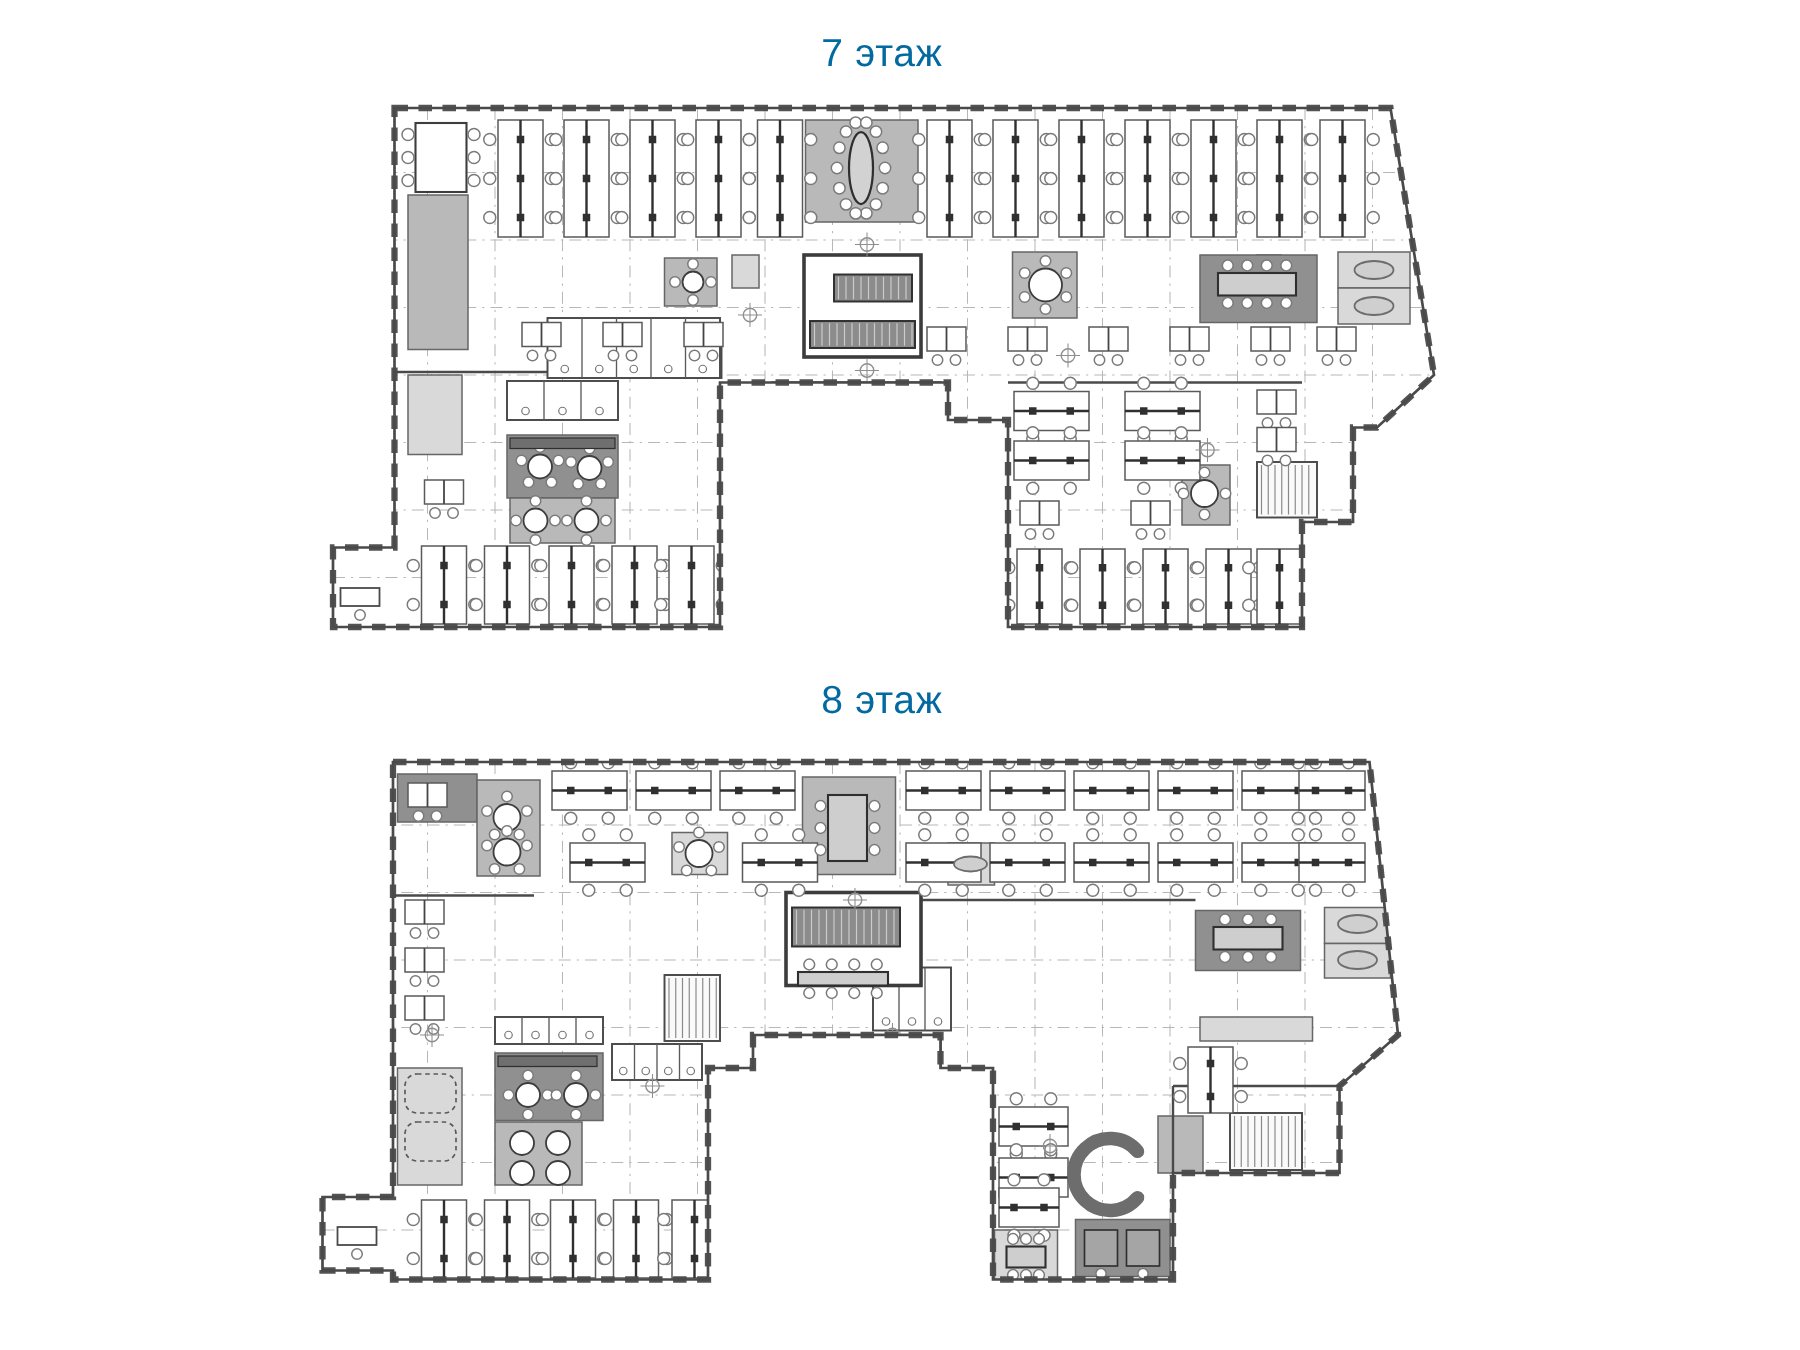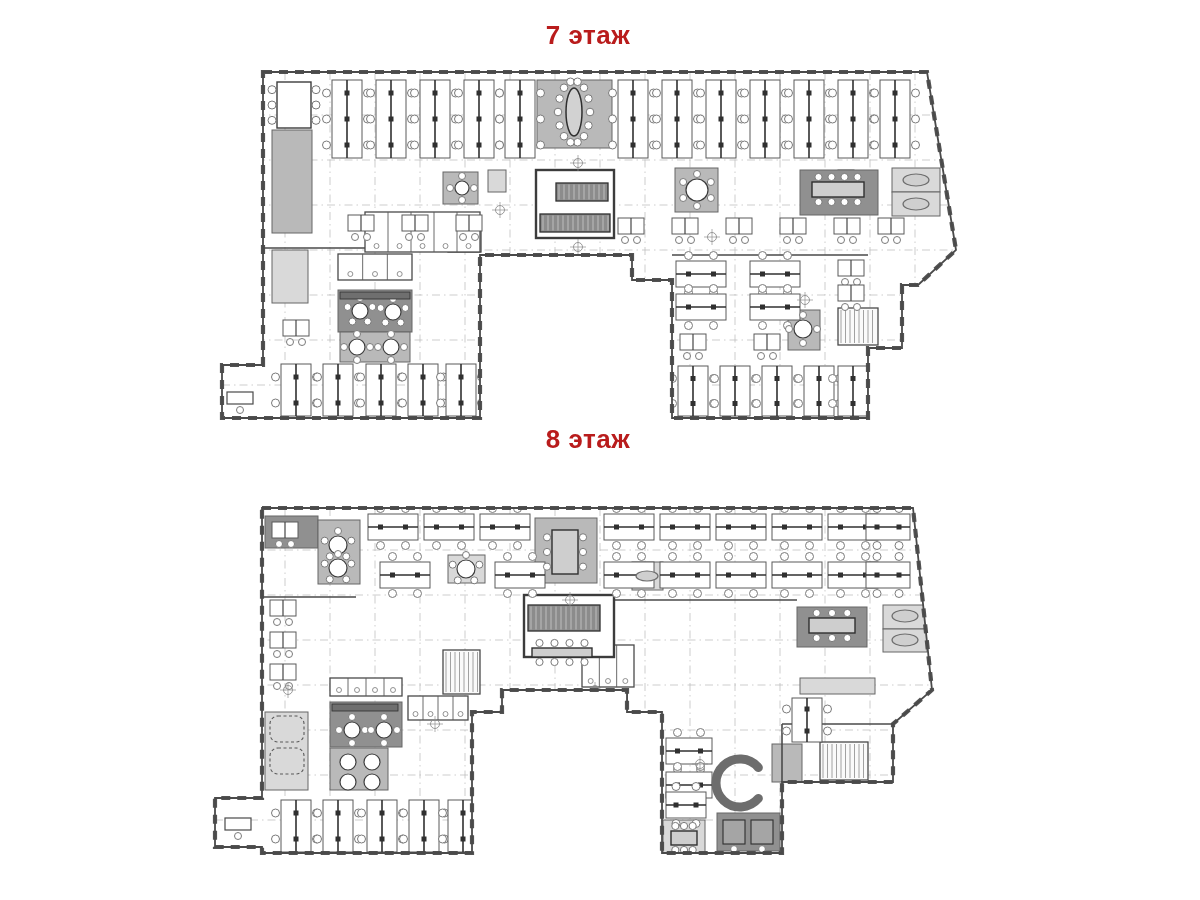--- a/index.html
+++ b/index.html
@@ -1,21 +1,21 @@
 <!DOCTYPE html>
 <html><head>
 <meta charset="utf-8">
 <style>
   html,body{margin:0;padding:0;background:#ffffff;}
   .canvas{position:relative;width:1200px;height:900px;background:#ffffff;overflow:hidden;
           font-family:"Liberation Sans",sans-serif;}
   .floor-title{position:absolute;left:488px;width:200px;text-align:center;
-               font-size:26px;color:#b91c1c;letter-spacing:.5px;font-weight:bold;}
+               font-size:26px;color:#0369a1;letter-spacing:.5px;}
   #title-7{top:20px;}
-  #title-8{top:424px;}
+  #title-8{top:451px;}
   svg{position:absolute;left:0;top:0;}
 </style>
 </head>
 <body>
 
 <div class="canvas">
   <div class="floor-title" id="title-7">7 этаж</div>
   <div class="floor-title" id="title-8">8 этаж</div>
   <svg id="plan" width="1200" height="900" viewBox="0 0 1200 900">
       <g>

